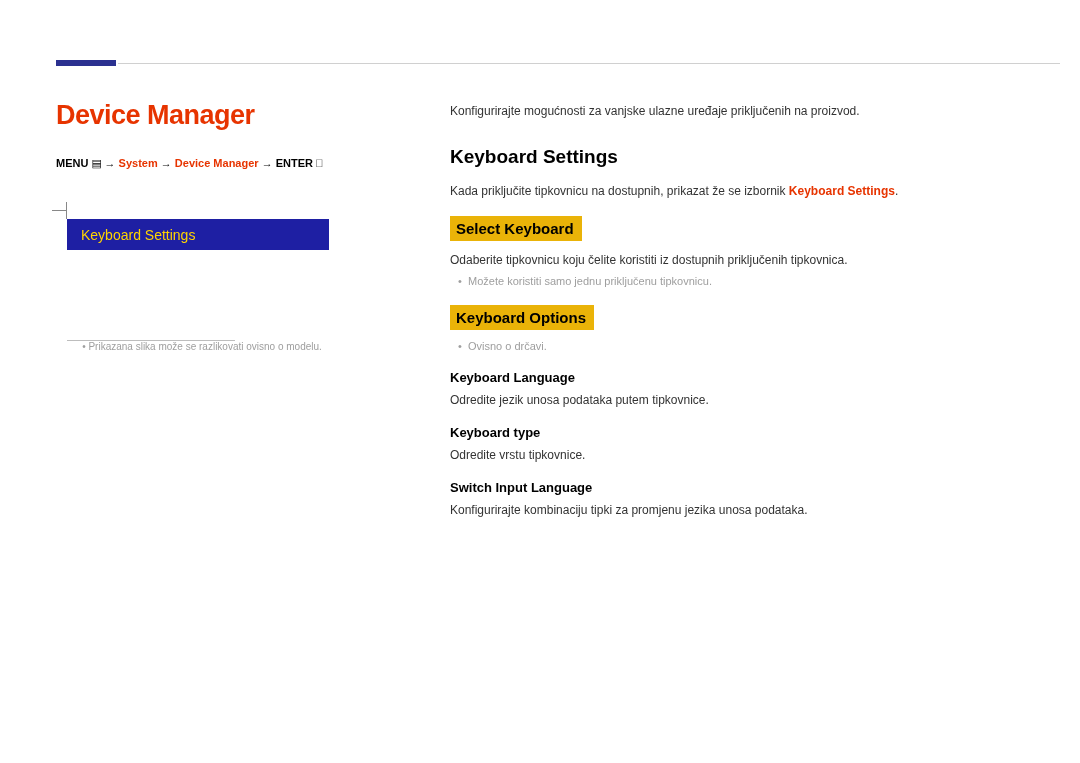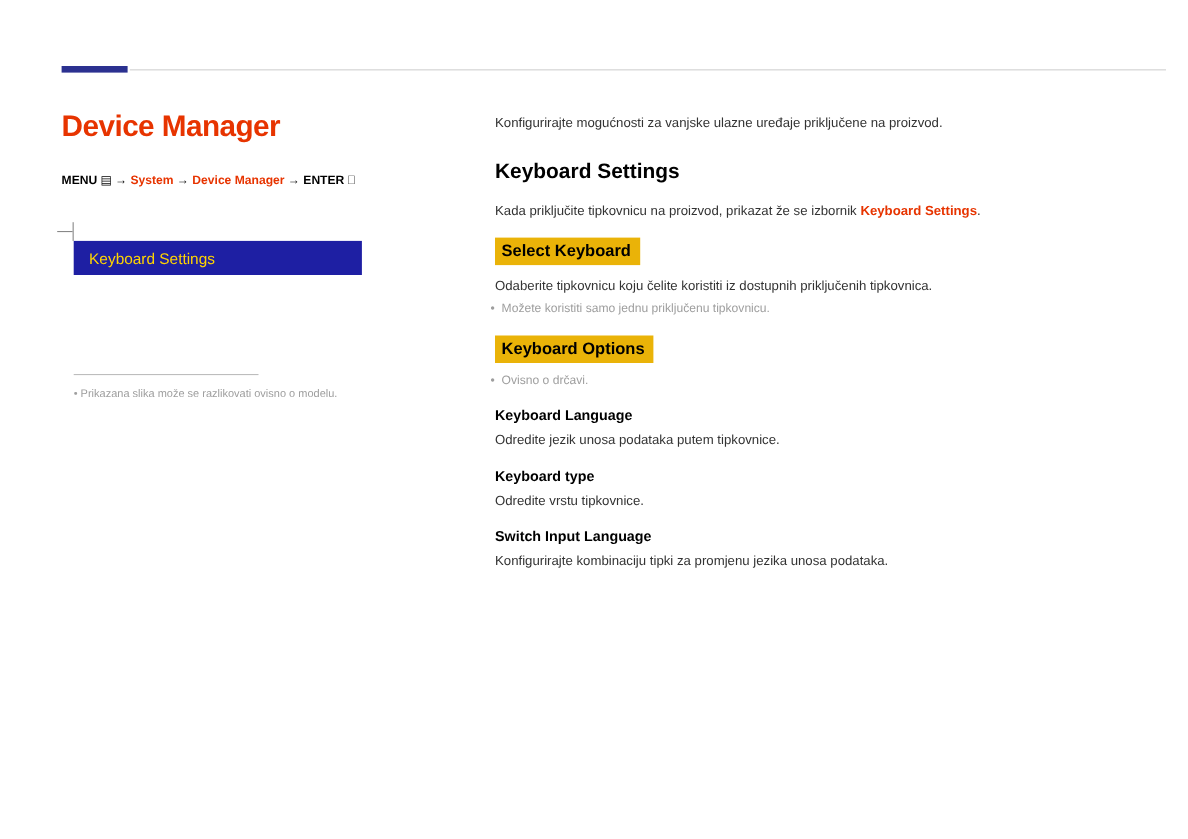--- a/index.html
+++ b/index.html
@@ -82,21 +82,21 @@
     }
     .left-divider {
       border-top: 1px solid #bdbdbd;
       width: 168px;
       margin-top: 90px;
       margin-left: 0;
     }
     .footnote {
       font-size: 10px;
       color: #9e9e9e;
-      margin-top: 12px;
+      text-align: center;
     }
     .footnote::before {
       content: "• ";
       color: #9e9e9e;
     }
     .right-col {
       position: absolute;
       left: 450px;
       top: 104px;
       width: 570px;
@@ -130,21 +130,21 @@
     }
     .desc {
       font-size: 12px;
       color: #333;
       margin-bottom: 6px;
       line-height: 1.5;
     }
     .bullet {
       font-size: 11px;
       color: #9e9e9e;
-      margin-left: 6px;
+      margin-left: 18px;
       margin-bottom: 18px;
       position: relative;
     }
     .bullet::before {
       content: "•";
       position: absolute;
       left: -10px;
       color: #9e9e9e;
     }
     .h3 {
@@ -183,25 +183,25 @@
 
 <div class="menu-box">
   <div class="menu-item">
     <span>Keyboard Settings</span>
   </div>
   <div class="left-divider"></div>
   <div class="footnote">Prikazana slika može se razlikovati ovisno o modelu.</div>
 </div>
 
 <div class="right-col">
-  <div class="intro">Konfigurirajte mogućnosti za vanjske ulazne uređaje priključene na proizvod.</div>
+  <div class="intro">Konfigurirajte mogućnosti za vanjske ulazne uređaje priključenih na proizvod.</div>
 
   <div class="h1">Keyboard Settings</div>
   <div class="hint">
-    <span>Kada priključite tipkovnicu na proizvod, prikazat že se izbornik </span><span class="highlighted">Keyboard Settings</span><span>.</span>
+    <span>Kada priključite tipkovnicu na dostupnih, prikazat že se izbornik </span><span class="highlighted">Keyboard Settings</span><span>.</span>
   </div>
 
   <div class="section-block">
     <div class="h2">Select Keyboard</div>
     <div class="desc">Odaberite tipkovnicu koju čelite koristiti iz dostupnih priključenih tipkovnica.</div>
     <div class="bullet">Možete koristiti samo jednu priključenu tipkovnicu.</div>
   </div>
 
   <div class="section-block">
     <div class="h2">Keyboard Options</div>

